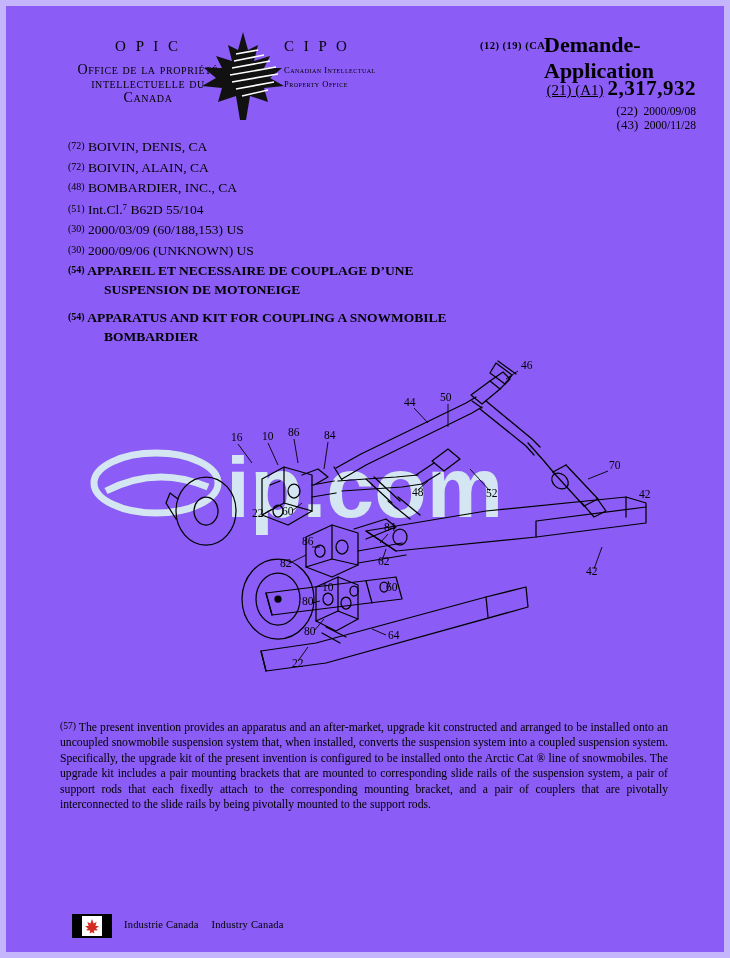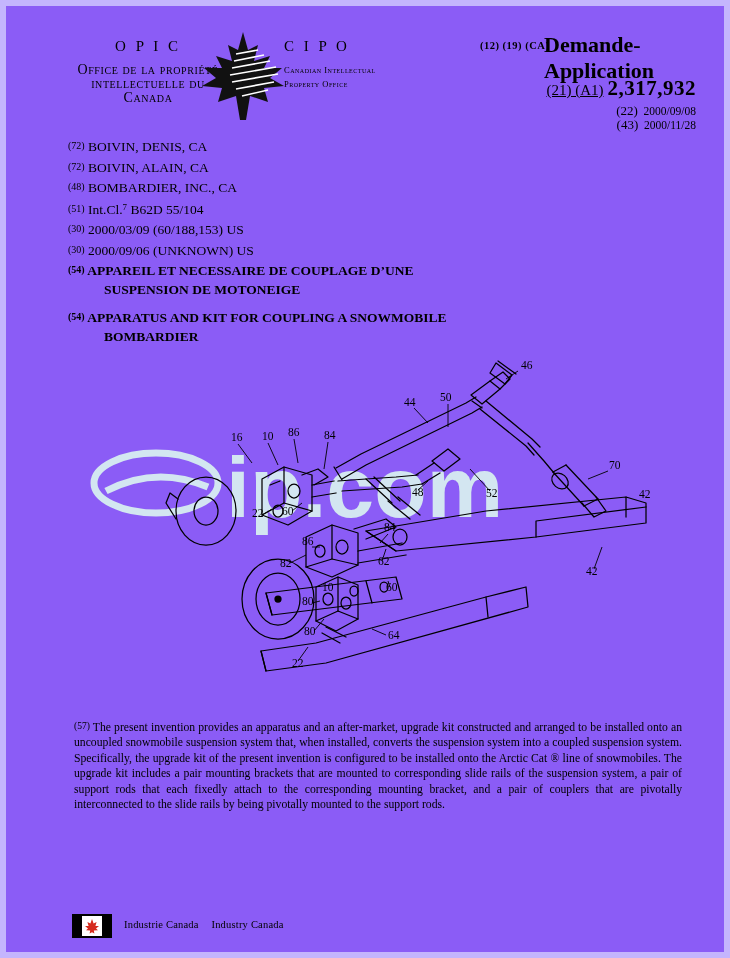--- a/index.html
+++ b/index.html
@@ -168,21 +168,21 @@
     left: 80px;
     top: 425px;
     width: 560px;
     height: 110px;
     pointer-events: none;
   }
 
   
   .abstract {
     position: absolute;
-    left: 68px;
+    left: 54px;
     top: 712px;
     width: 608px;
     font-size: 11.7px;
     line-height: 15.4px;
     text-align: justify;
   }
   .abstract .tag {
     font-size: 9.6px;
   }
 

